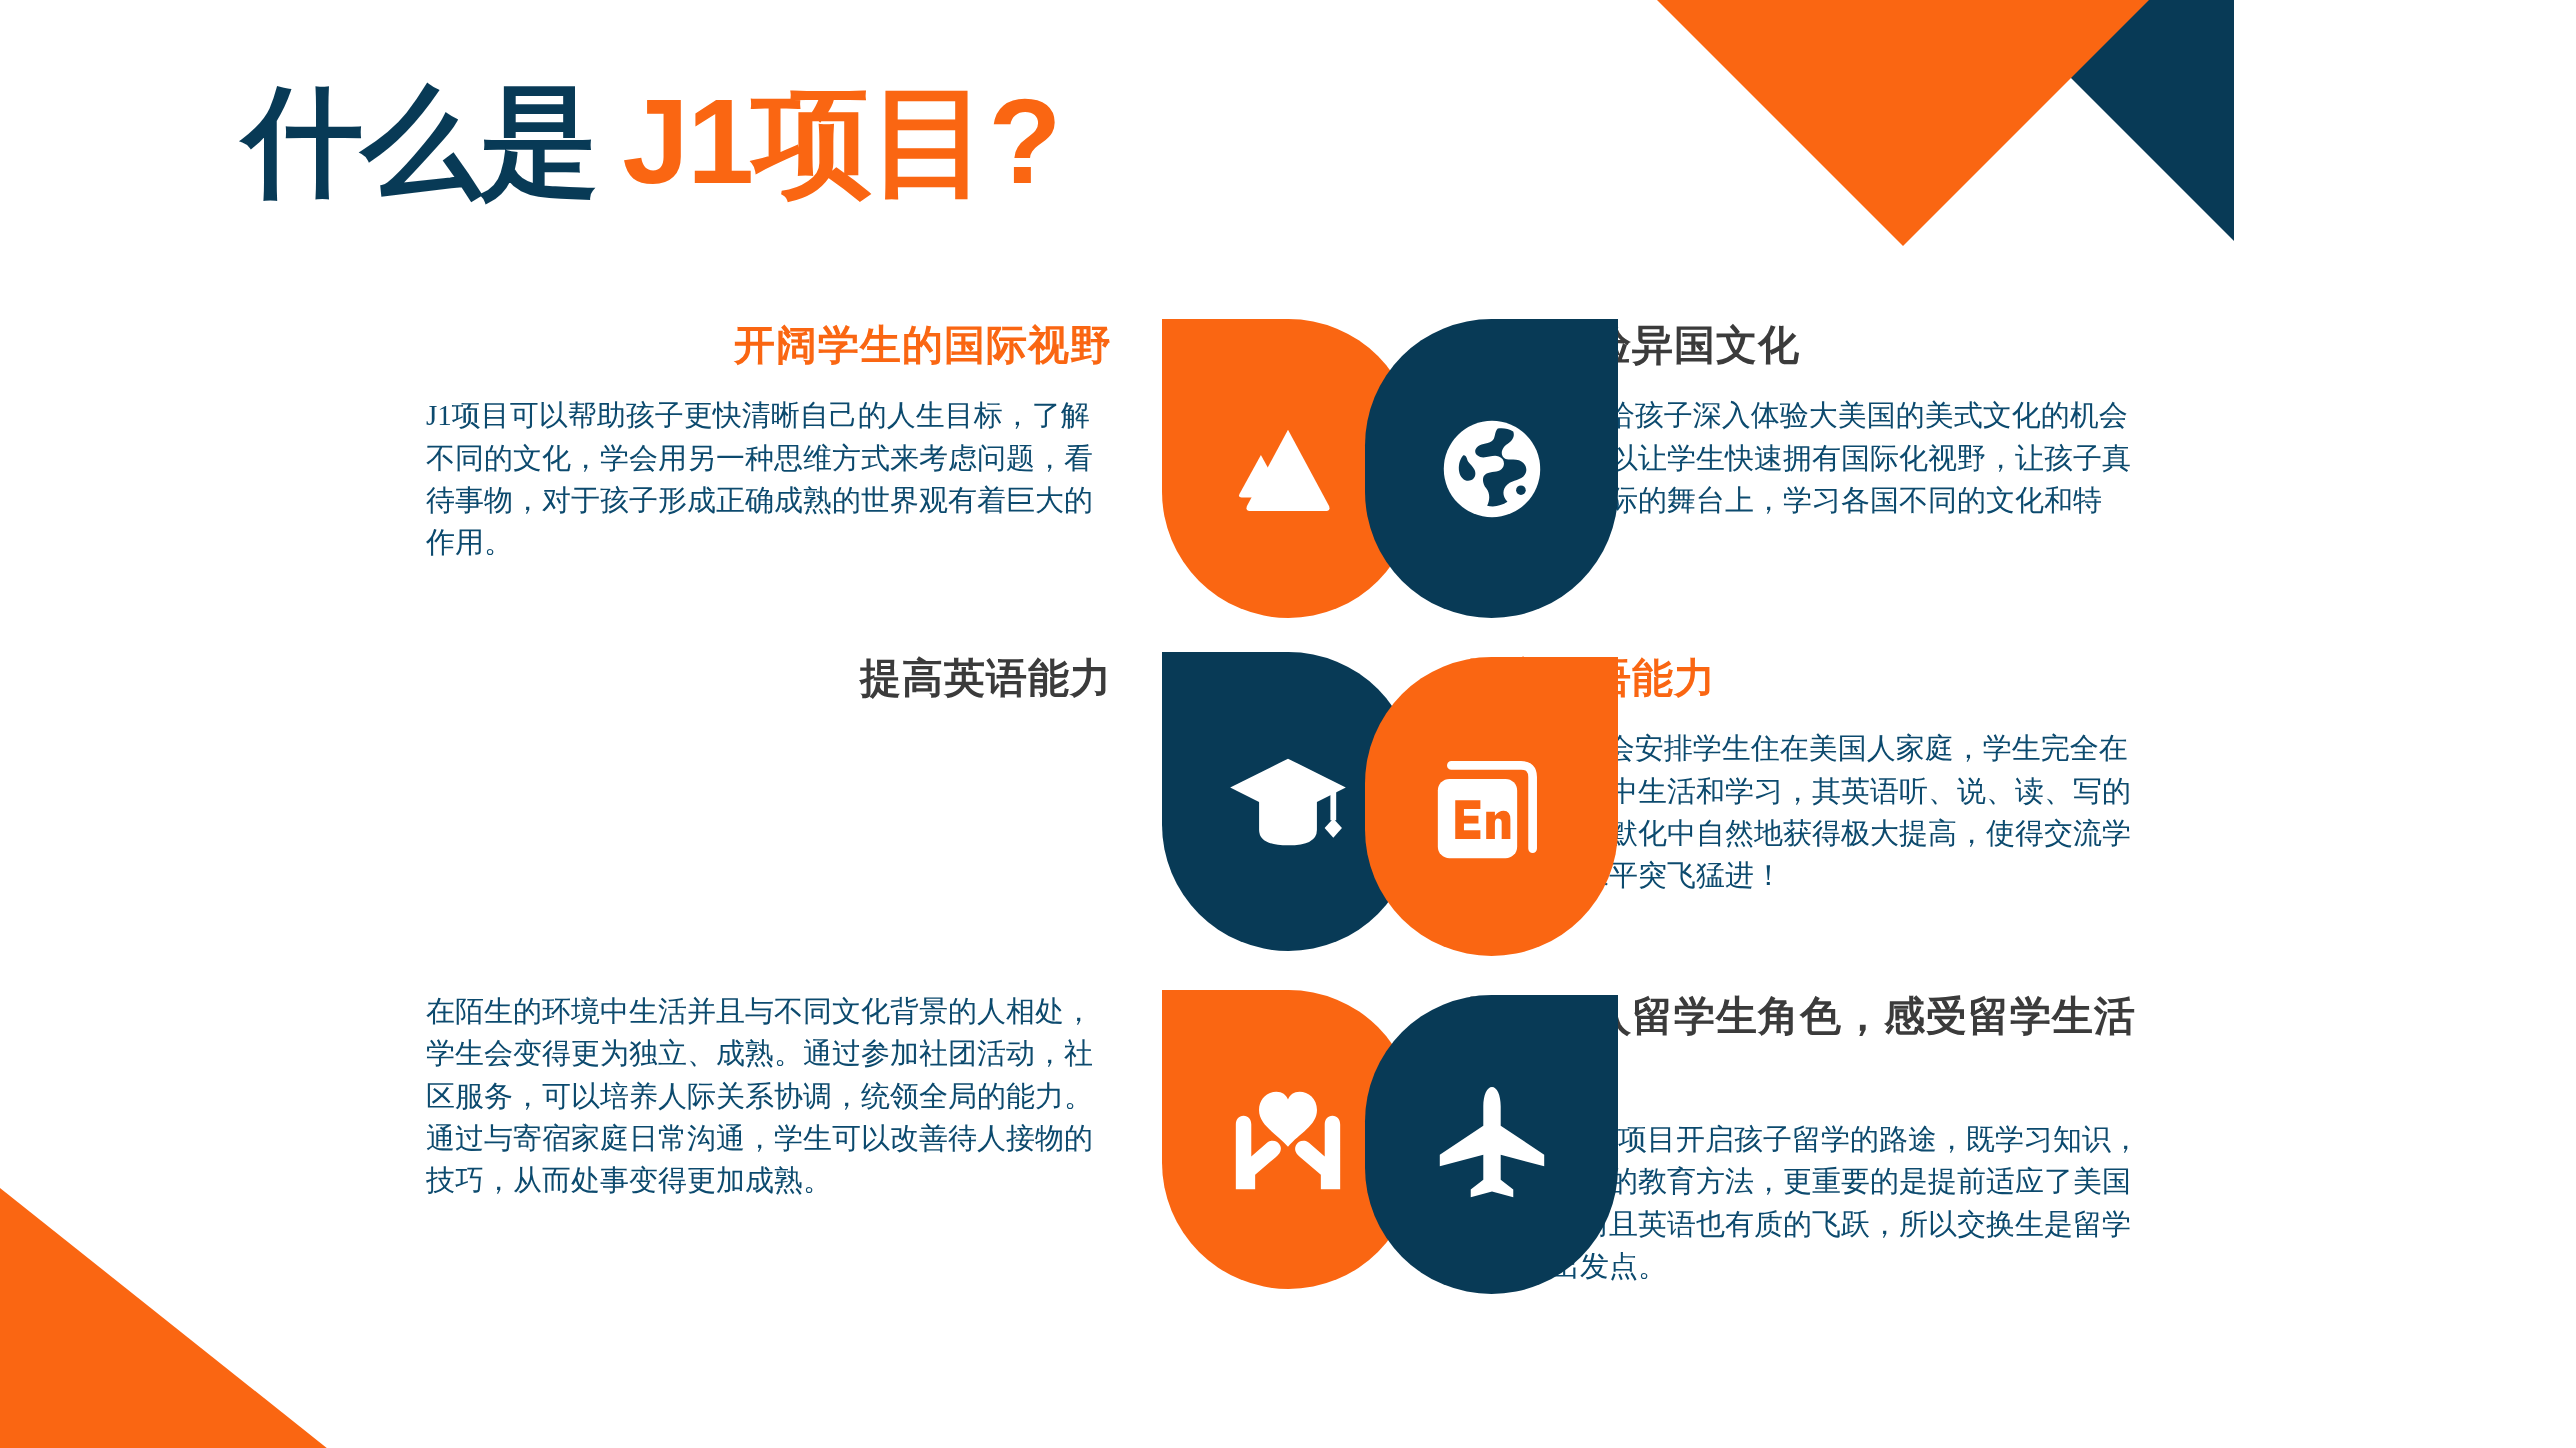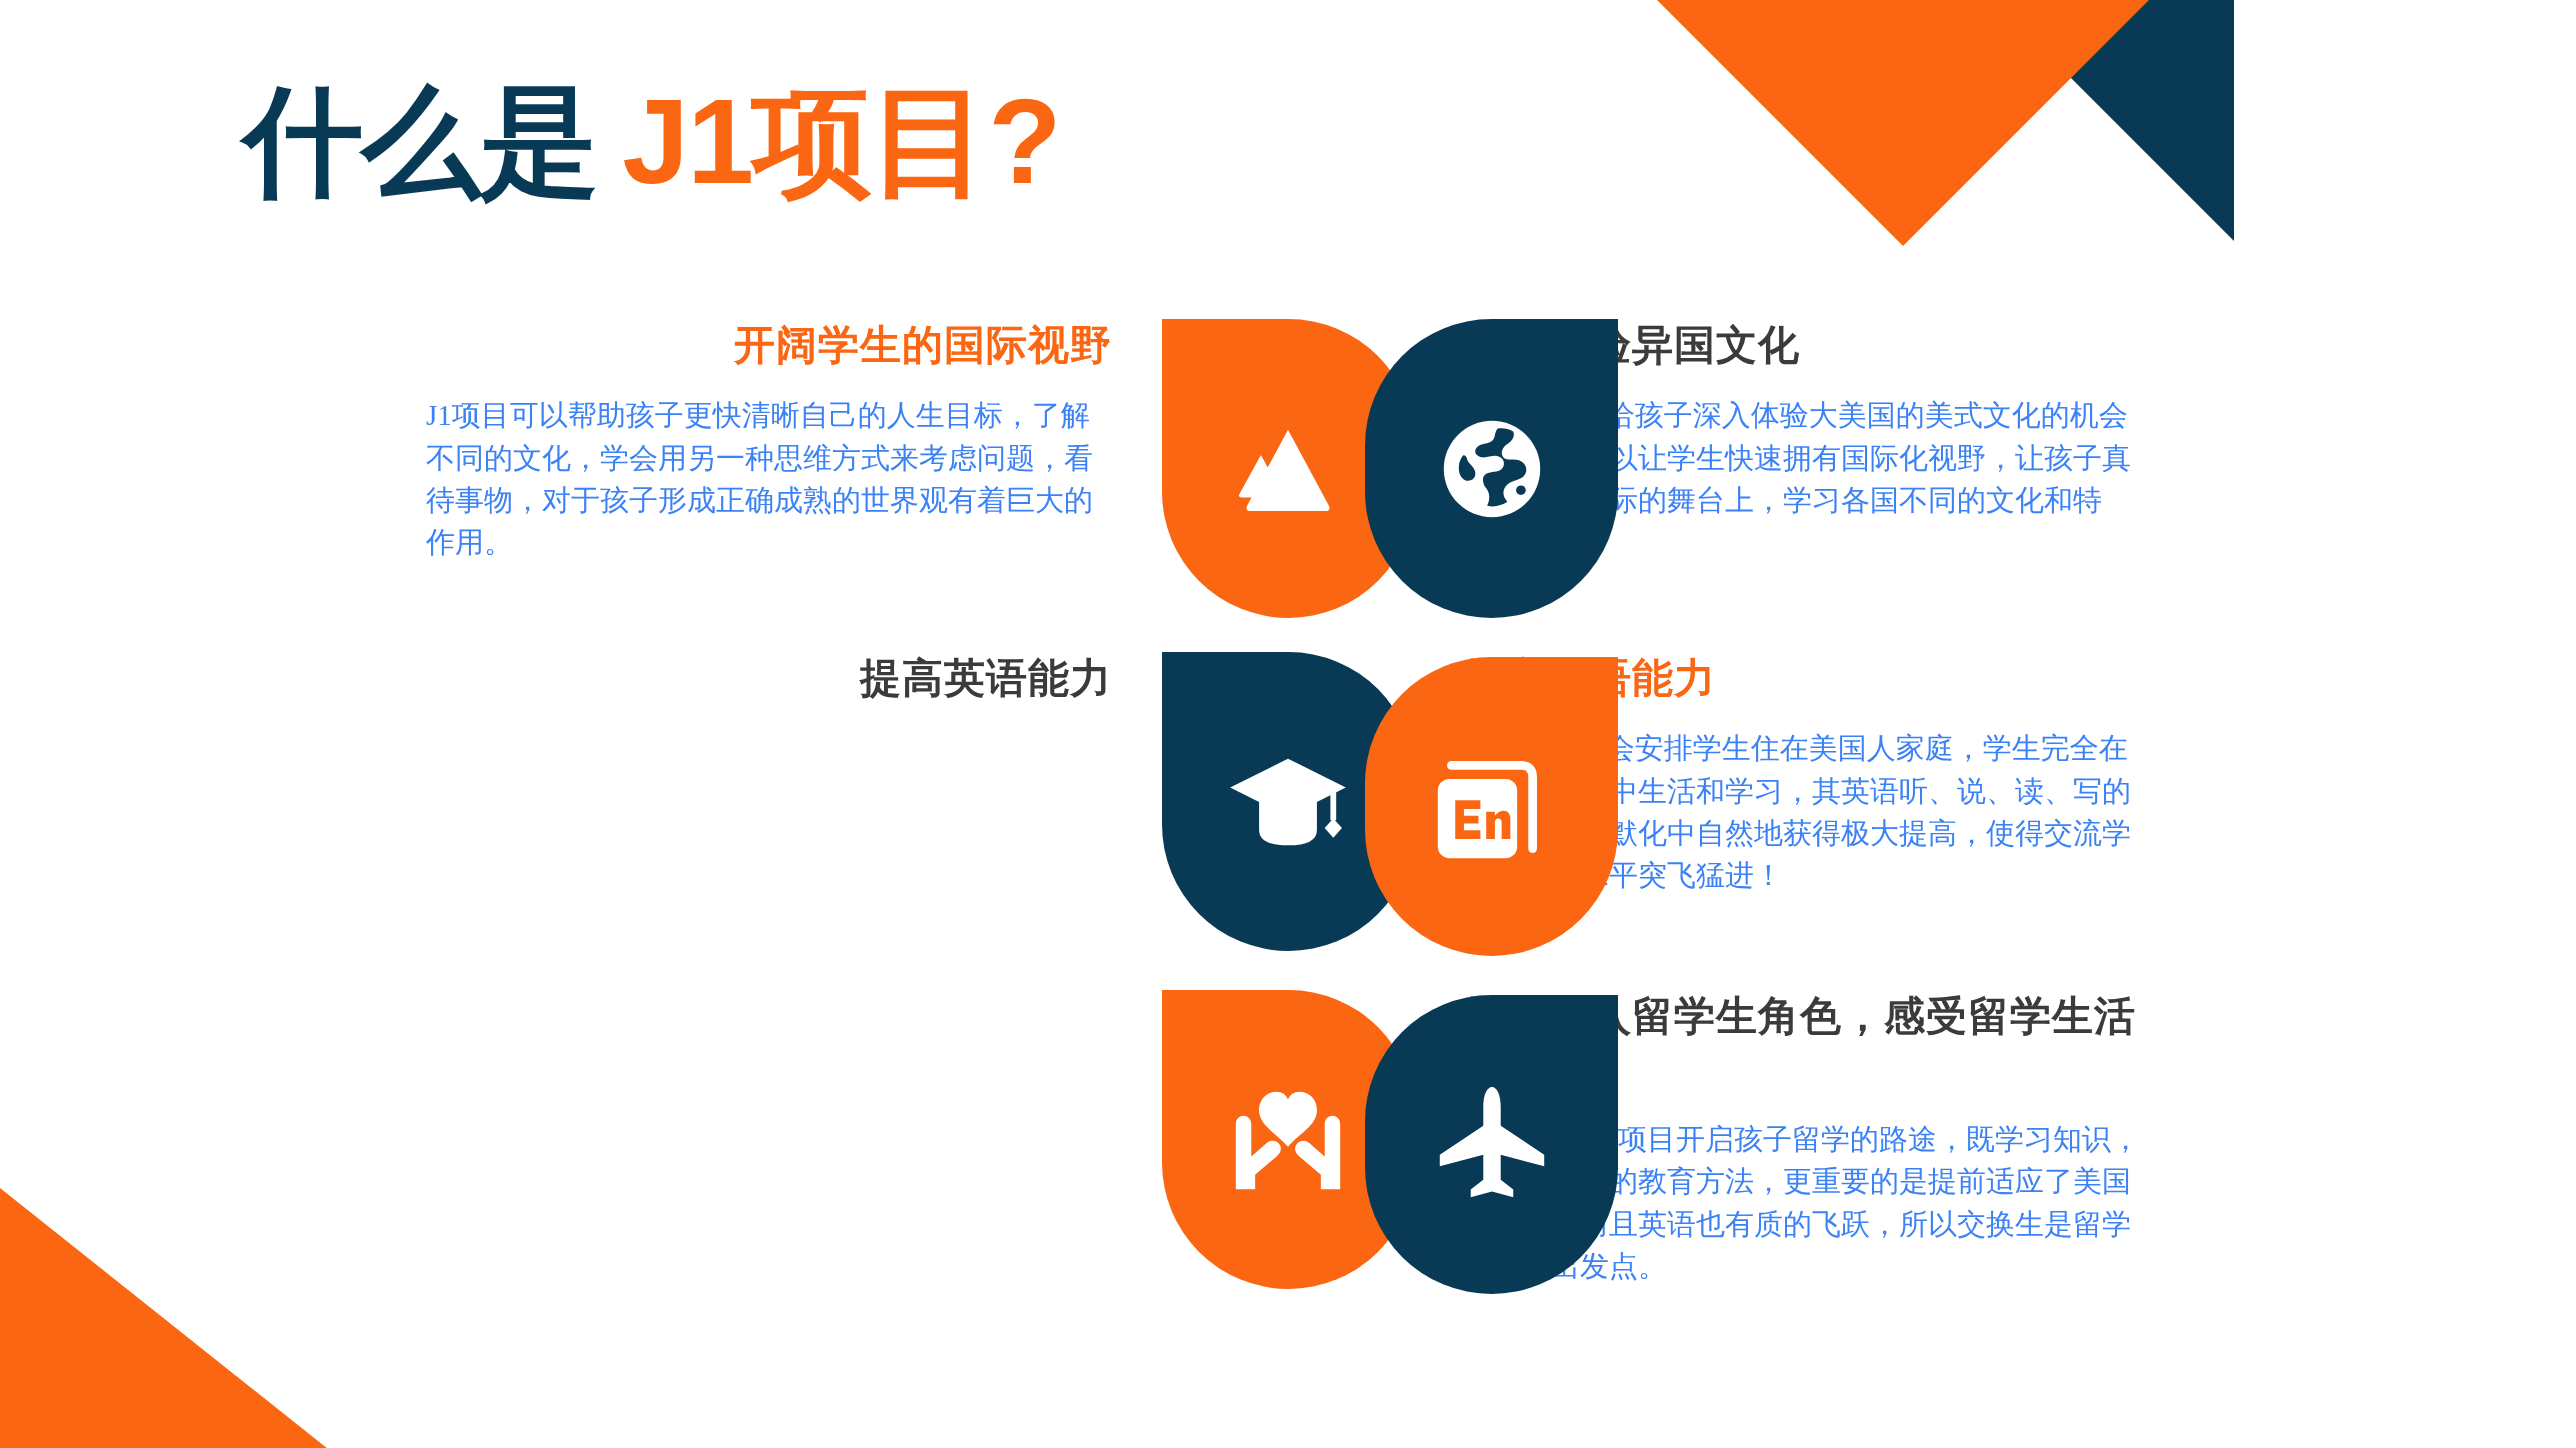--- a/index.html
+++ b/index.html
@@ -103,21 +103,21 @@
     font-weight: bold;
     line-height: 1.28;
     margin: 0 0 23px 0;
     letter-spacing: 1px;
   }
   .blk-head.orange { color: #fa6612; }
   .blk-head.navy   { color: #3b3b3b; }
   .blk-body {
     font-size: 29px;
     line-height: 1.46;
-    color: #3b82f6;
+    color: #0c4a6e;
     margin: 0;
     text-align: left;
   }
 
   
   .badge {
     width: 253px;
     height: 299px;
     display: flex;
     align-items: center;
@@ -197,20 +197,21 @@
       <div class="col-text right">
         <h2 class="blk-head orange">提高英语能力</h2>
         <p class="blk-body">J1项目大都会安排学生住在美国人家庭，学生完全在纯英语环境中生活和学习，其英语听、说、读、写的能力在潜移默化中自然地获得极大提高，使得交流学生的英文水平突飞猛进！</p>
       </div>
 
     </div>
 
     <div class="row" id="row-3">
 
       <div class="col-text left">
+        <p class="blk-body">在陌生的环境中生活并且与不同文化背景的人相处，学生会变得更为独立、成熟。通过参加社团活动，社区服务，可以培养人际关系协调，统领全局的能力。通过与寄宿家庭日常沟通，学生可以改善待人接物的技巧，从而处事变得更加成熟。</p>
       </div>
 
       <div class="col-badge">
         <div class="badge orange corner-tl">
           <span>
             <svg width="124" height="114" viewBox="0 0 128 118">
               <path fill="#ffffff" d="M64 66 C52 52 34 44 34 28 C34 16 43 9 52 9 C58 9 62 12 64 17 C66 12 70 9 76 9 C85 9 94 16 94 28 C94 44 76 52 64 66 Z"></path>
               <path fill="#ffffff" d="M18 34 C23 34 26 38 26 43 L26 76 L42 62 C47 58 54 60 56 65 C58 70 55 74 51 77 L30 95 L30 110 L10 110 L10 43 C10 38 13 34 18 34 Z"></path>
               <path fill="#ffffff" d="M110 34 C105 34 102 38 102 43 L102 76 L86 62 C81 58 74 60 72 65 C70 70 73 74 77 77 L98 95 L98 110 L118 110 L118 43 C118 38 115 34 110 34 Z"></path>
             </svg>

